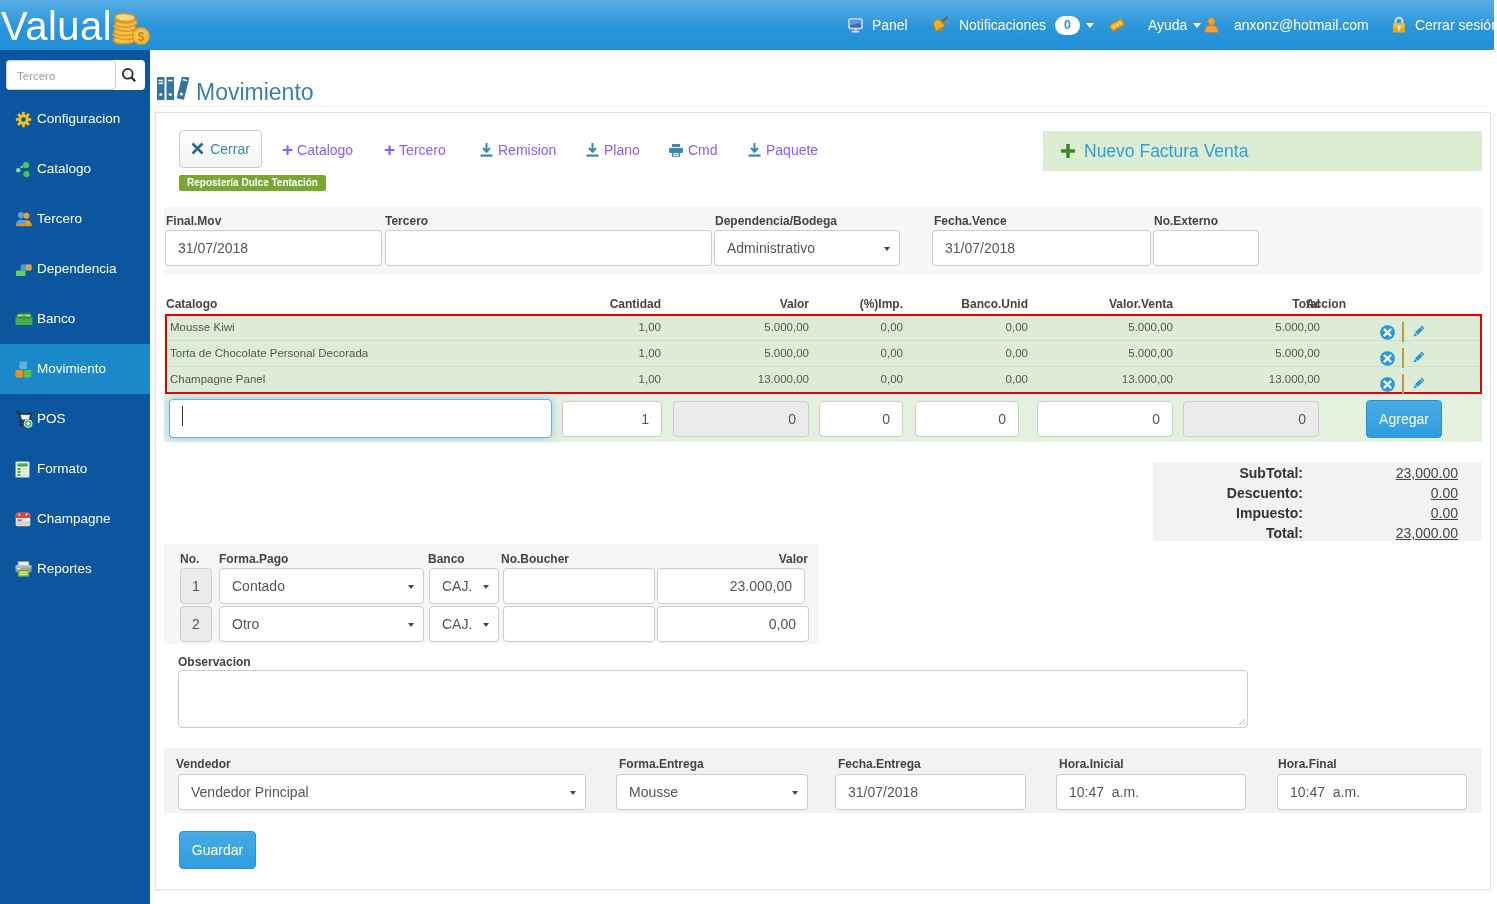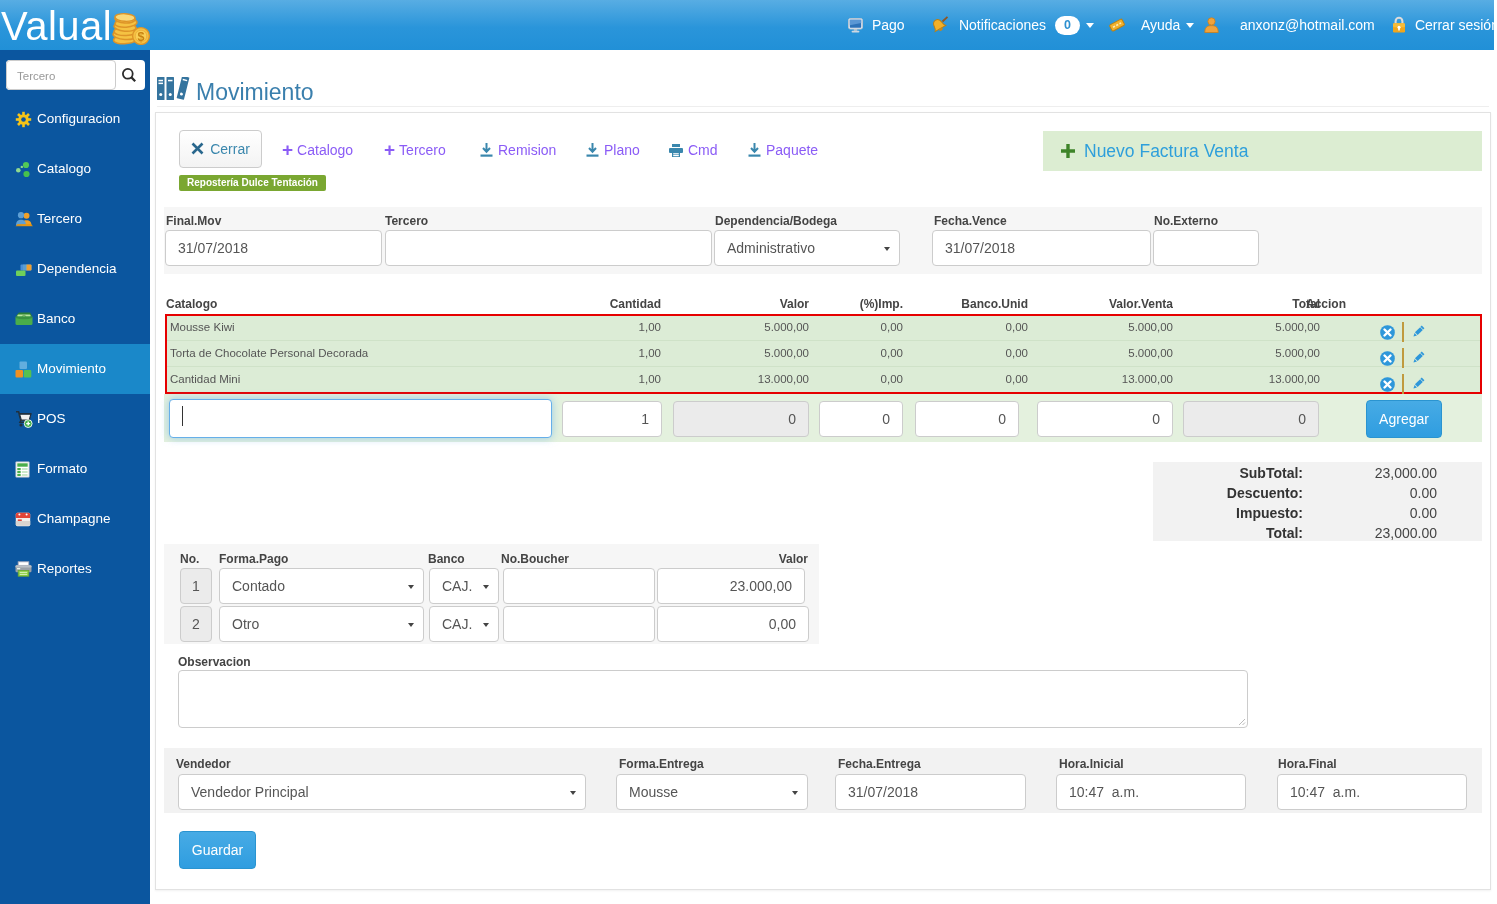--- a/index.html
+++ b/index.html
@@ -44,21 +44,21 @@
 .th { position:absolute; font-size:12px; font-weight:bold; color:#444; white-space:nowrap; }
 .td { position:absolute; font-size:11.5px; color:#555; white-space:nowrap; }
 #redblock { position:absolute; left:165px; top:314px; width:1317px; height:80px; background:#dcecd6; border:2px solid #e60000; }
 #greenband { position:absolute; left:164px; top:394px; width:1318px; height:48px; background:#e4f1de; }
 .btn-blue { position:absolute; background:linear-gradient(#47abe5,#2f9de0); border:1px solid #2a94d0; border-radius:4px; color:#fff; font-size:14px; text-align:center; }
 
 #totals { position:absolute; left:1153px; top:462px; width:329px; height:79px; background:#f2f2f2; }
 .trow-l { position:absolute; right:179px; font-size:14px; font-weight:bold; color:#333; }
 .trow-v { position:absolute; right:30px; font-size:14px; color:#444; }
 .trow-l { right:194px; }
-.trow-v { right:60px; }
+.trow-v { right:39px;text-decoration:underline; }
 .act { position:absolute; left:1380px; width:50px; display:flex; align-items:center; }
 .act .sepbar { display:inline-block; width:2px; height:20px; background:#c09a3e; margin:0 6px 0 7px; }
 </style>
 </head>
 <body>
 <div id="navbar"></div>
 <div id="logo">Valual</div>
 <svg class="abs" style="left:112px;top:12px" width="40" height="33" viewBox="0 0 40 33">
   <g stroke="#dd9428" stroke-width="1.5" fill="#f5c242">
     <g transform="rotate(-6 14 27)">
@@ -90,48 +90,48 @@
   <text x="29" y="28.6" text-anchor="middle" font-size="12.5" font-weight="bold" fill="#c98413" font-family="Liberation Sans">$</text>
 </svg>
 <div class="navitem" style="left:848px">
   <svg width="15" height="15" viewBox="0 0 15 15">
       <rect x="0.5" y="0.5" width="14" height="10.5" rx="1.8" fill="#e8eef4" stroke="#b9c6d2"></rect>
       <rect x="1.8" y="1.8" width="11.4" height="7.9" rx="0.6" fill="#2e72b8"></rect>
       <path d="M1.8 1.8 h11.4 v3.2 l-11.4 2.2 Z" fill="#5b97d4"></path>
       <rect x="5.8" y="11" width="3.4" height="1.8" fill="#b9c6d2"></rect>
       <rect x="3.6" y="12.8" width="7.8" height="1.7" rx="0.8" fill="#cdd8e2"></rect>
     </svg>
-  <span style="margin-left:5px">Pago</span>
+  <span style="margin-left:5px">Panel</span>
 </div>
 <div class="navitem" style="left:931px">
   <svg width="19" height="17" viewBox="0 0 19 17">
       <g transform="rotate(-30 8 10)">
         <path d="M8 3.2 C11.3 3.2 12.2 5.8 12.4 8.6 C12.55 11 13.4 12.2 14.2 12.9 L1.8 12.9 C2.6 12.2 3.45 11 3.6 8.6 C3.8 5.8 4.7 3.2 8 3.2 Z" fill="#f3b028" stroke="#b87d12" stroke-width="0.9"></path>
         <ellipse cx="8" cy="13.8" rx="2" ry="1.4" fill="#c8871a"></ellipse>
       </g>
       <line x1="11.5" y1="5.5" x2="16.5" y2="0.8" stroke="#8d5524" stroke-width="1.8"></line>
     </svg>
   <span style="margin-left:5px">Notificaciones</span>
   <span class="navbadge" style="margin-left:5px">0</span><span class="caret"></span>
 </div>
 <div class="navitem" style="left:1108px">
   <svg width="18" height="16" viewBox="0 0 18 16">
       <g transform="rotate(-28 9 8)">
         <rect x="2" y="4.6" width="14" height="7" rx="1.4" fill="#f2b12c" stroke="#bd8112" stroke-width="1"></rect>
         <line x1="4.5" y1="8.1" x2="13.5" y2="8.1" stroke="#fde9b8" stroke-width="1.6" stroke-dasharray="2.2 1.4"></line>
       </g>
     </svg>
-  <span style="margin-left:11px">Ayuda</span><span class="caret"></span>
+  <span style="margin-left:18px">Ayuda</span><span class="caret"></span>
 </div>
 <div class="navitem" style="left:1204px">
   <svg width="15" height="16" viewBox="0 0 15 16">
       <circle cx="7.5" cy="4.4" r="3.6" fill="#f0a33c" stroke="#cd7f18" stroke-width="0.8"></circle>
       <path d="M0.8 15.5 C0.8 10.5 3 8.6 7.5 8.6 C12 8.6 14.2 10.5 14.2 15.5 Z" fill="#f0a33c" stroke="#cd7f18" stroke-width="0.8"></path>
     </svg>
-  <span style="margin-left:17px">anxonz@hotmail.com</span>
+  <span style="margin-left:11px">anxonz@hotmail.com</span>
 </div>
 <div class="navitem" style="left:1392px;width:102px;overflow:hidden">
   <svg width="14" height="17" viewBox="0 0 14 17">
       <path d="M3.6 8 V5.2 a3.4 3.4 0 0 1 6.8 0 V8" fill="none" stroke="#dcdcdc" stroke-width="2.1"></path>
       <rect x="1" y="7.3" width="12" height="9.2" rx="1.2" fill="#f0a61c"></rect>
       <rect x="1" y="7.3" width="12" height="4" rx="1.2" fill="#f6bc3a"></rect>
       <circle cx="7" cy="11.3" r="1.5" fill="#fff"></circle>
       <rect x="6.2" y="11.8" width="1.6" height="2.8" rx="0.7" fill="#fff"></rect>
     </svg>
   <span style="margin-left:5px">Cerrar sesión</span>
@@ -344,21 +344,21 @@
 <div class="td" style="left:928px;top:321px;width:100px;text-align:right">0,00</div>
 <div class="td" style="left:1073px;top:321px;width:100px;text-align:right">5.000,00</div>
 <div class="td" style="left:1220px;top:321px;width:100px;text-align:right">5.000,00</div>
 <div class="td" style="left:170px;top:347px">Torta de Chocolate Personal Decorada</div>
 <div class="td" style="left:561px;top:347px;width:100px;text-align:right">1,00</div>
 <div class="td" style="left:709px;top:347px;width:100px;text-align:right">5.000,00</div>
 <div class="td" style="left:803px;top:347px;width:100px;text-align:right">0,00</div>
 <div class="td" style="left:928px;top:347px;width:100px;text-align:right">0,00</div>
 <div class="td" style="left:1073px;top:347px;width:100px;text-align:right">5.000,00</div>
 <div class="td" style="left:1220px;top:347px;width:100px;text-align:right">5.000,00</div>
-<div class="td" style="left:170px;top:373px">Cantidad Mini</div>
+<div class="td" style="left:170px;top:373px">Champagne Panel</div>
 <div class="td" style="left:561px;top:373px;width:100px;text-align:right">1,00</div>
 <div class="td" style="left:709px;top:373px;width:100px;text-align:right">13.000,00</div>
 <div class="td" style="left:803px;top:373px;width:100px;text-align:right">0,00</div>
 <div class="td" style="left:928px;top:373px;width:100px;text-align:right">0,00</div>
 <div class="td" style="left:1073px;top:373px;width:100px;text-align:right">13.000,00</div>
 <div class="td" style="left:1220px;top:373px;width:100px;text-align:right">13.000,00</div>
 
 <div class="act" style="top:322px">
     <svg width="15" height="15" viewBox="0 0 15 15">
       <rect x="0.2" y="0.2" width="14.6" height="14.6" rx="7" fill="#2e97da"></rect>

